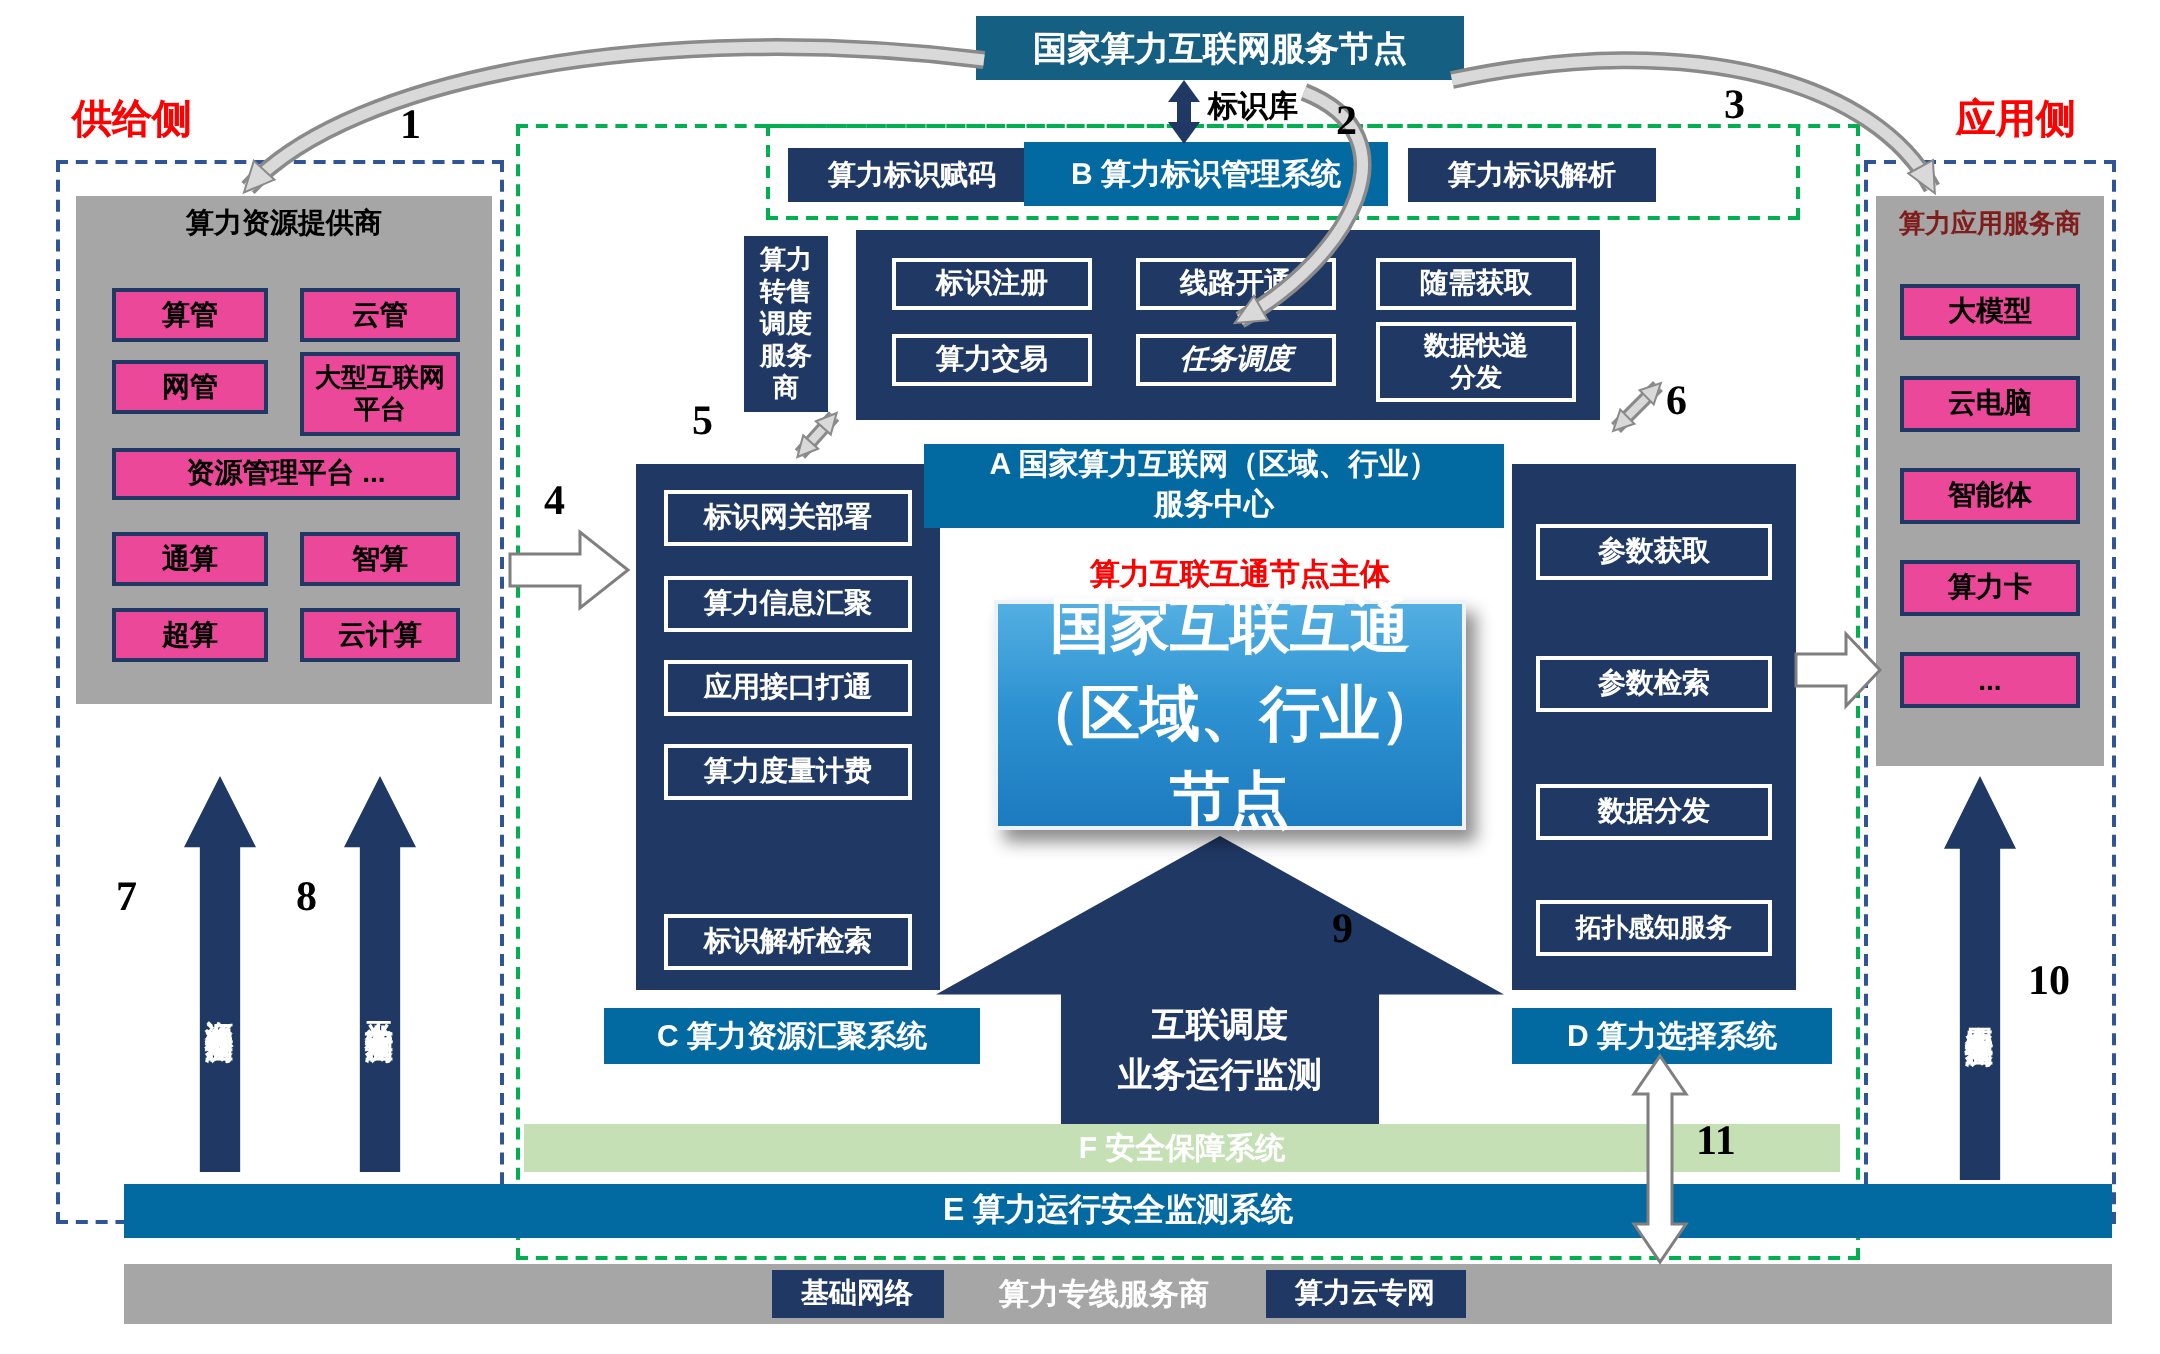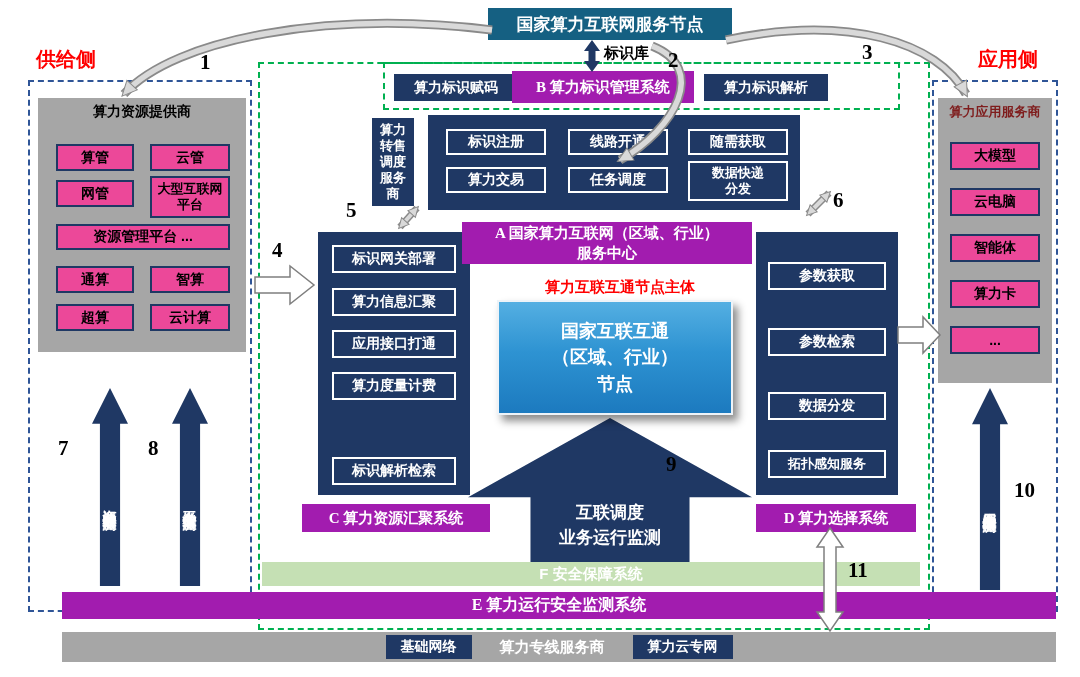--- a/index.html
+++ b/index.html
@@ -5,41 +5,41 @@
   * { box-sizing: border-box; margin: 0; padding: 0; }
   html,body { background:#fff; }
   #canvas {
     position: relative; width: 1080px; height: 677px; background:#fff;
     font-family: "Liberation Sans", sans-serif; overflow: hidden;
   }
   .abs { position: absolute; }
   .flexc { display:flex; align-items:center; justify-content:center; text-align:center; }
   .navy { background:#1F3864; color:#fff; font-weight:700; }
   .teal { background:#156082; color:#fff; font-weight:700; }
-  .green { background:#a21caf; color:#fff; font-weight:700;font-family:Liberation Serif, serif; }
+  .green { background:#0369a1; color:#fff; font-weight:700; }
   .lgreen { background:#C5E0B4; color:#fff; font-weight:700; }
   .mini { background:#1F3864; border:2px solid #fff; color:#fff; font-weight:700; font-size:14px; }
   .wbox { background:#ec4899; border:2px solid #1F3864; color:#000; font-weight:700; font-size:14px; }
   .panel { background:#A6A6A6; }
   .dashed-blue { border:2px dashed #2F5597; }
   .dashed-green { border:2px dashed #00B050; }
   .num { font-family:"Liberation Serif", serif; font-weight:700; font-size:21px; color:#000; z-index:60; }
   .red { color:#FF0000; font-weight:700; }
   .uparrow { background:#1F3864; clip-path: polygon(50% 0%, 100% 18%, 78% 18%, 78% 100%, 22% 100%, 22% 18%, 0% 18%); }
   .vmon {
     position:absolute; top:36px; left:0; right:0; bottom:4px;
     display:flex; align-items:center; justify-content:center;
     writing-mode: vertical-rl; text-orientation: upright;
     color:#fff; font-weight:700; font-size:14px; letter-spacing:1px;
   }
   .overlay { position:absolute; left:0; top:0; z-index:50; pointer-events:none; }
   .hubbox {
     background: linear-gradient(180deg, #54AFE2 0%, #2E93D2 45%, #1C7ABF 100%);
     border: 2px solid #EDF3F8; box-shadow: 5px 6px 8px rgba(0,0,0,0.45);
-    color:#fff; font-weight:700; font-size:18px; line-height:1.45;
+    color:#fff; font-weight:700; font-size:30px; line-height:1.45;
   }
 </style>
 </head>
 <body>
 
 <div id="canvas">
 
   <div class="abs dashed-blue" style="left:28px; top:80px; width:224px; height:532px; z-index:1;"></div>
   <div class="abs dashed-blue" style="left:932px; top:80px; width:126px; height:532px; z-index:1;"></div>
   <div class="abs dashed-green" style="left:258px; top:62px; width:672px; height:568px; z-index:1;"></div>
@@ -77,21 +77,21 @@
     <div class="abs wbox flexc" style="left:12px; top:228px; width:90px; height:28px;">...</div>
   </div>
 
   <div class="abs navy flexc" style="left:372px; top:118px; width:42px; height:88px; font-size:13px; line-height:1.22; padding:0 6px; z-index:10;">算力转售调度服务商</div>
 
   <div class="abs navy" style="left:428px; top:115px; width:372px; height:95px; z-index:9;">
     <div class="abs mini flexc" style="left:18px; top:14px; width:100px; height:26px;">标识注册</div>
     <div class="abs mini flexc" style="left:140px; top:14px; width:100px; height:26px;">线路开通</div>
     <div class="abs mini flexc" style="left:260px; top:14px; width:100px; height:26px;">随需获取</div>
     <div class="abs mini flexc" style="left:18px; top:52px; width:100px; height:26px;">算力交易</div>
-    <div class="abs mini flexc" style="left:140px; top:52px; width:100px; height:26px;">任务调度</div>
+    <div class="abs mini flexc" style="left:140px; top:52px; width:100px; height:26px;font-style:italic;">任务调度</div>
     <div class="abs mini flexc" style="left:260px; top:46px; width:100px; height:40px; font-size:13px; line-height:1.25; padding:0 18px;">数据快递分发</div>
   </div>
 
   <div class="abs green flexc" style="left:462px; top:222px; width:290px; height:42px; font-size:15px; line-height:1.35; flex-direction:column; z-index:10;">
     <div>A 国家算力互联网（区域、行业）</div>
     <div>服务中心</div>
   </div>
 
   <div class="abs red flexc" style="left:520px; top:278px; width:200px; height:18px; font-size:15px; z-index:10;">算力互联互通节点主体</div>
   <div class="abs hubbox flexc" style="left:497px; top:300px; width:236px; height:115px; flex-direction:column; z-index:10;">

